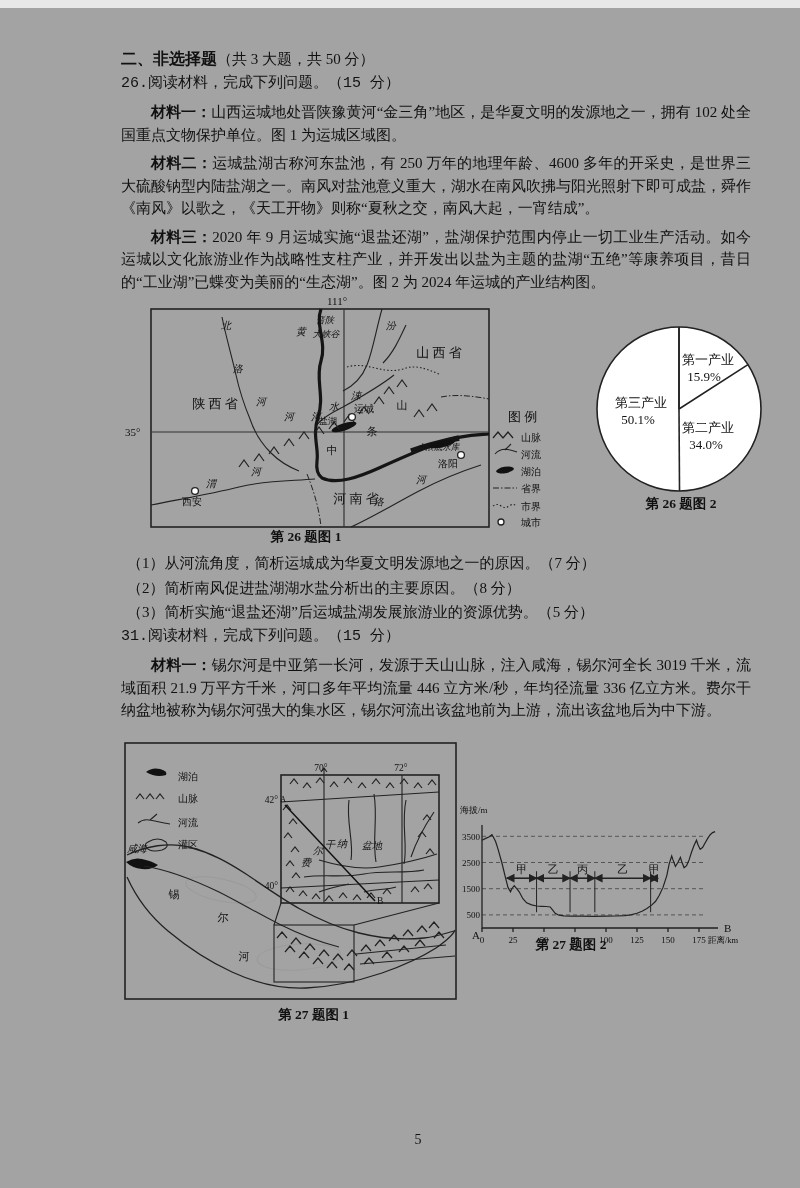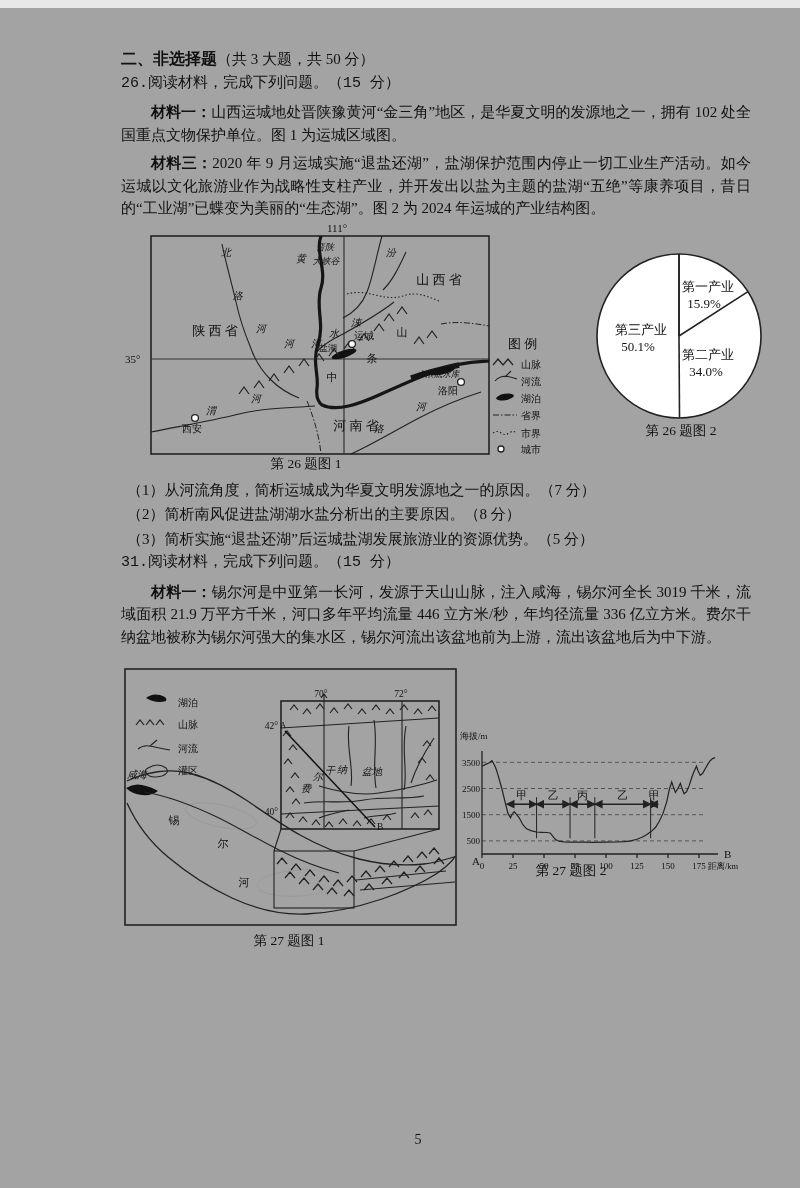--- a/index.html
+++ b/index.html
@@ -8,21 +8,21 @@
   .content{padding:40px 85px 0 85px;}
   p{margin:0;line-height:22.5px;text-align:justify;}
   .sec-head b{font-size:16px;}
   .stem{margin-top:2px;font-family:Liberation Mono, monospace;}
   .material{margin-top:6px;text-indent:2em;}
   .material b{font-weight:bold;}
   .question{margin-top:2px;padding-left:6px;}
   .figrow{position:relative;}
   .figrow-26{height:255px;margin-top:2px;}
   .figrow-27{height:295px;margin-top:20px;}
-  .figcap{position:absolute;width:120px;text-align:center;font-size:13.5px;}
+  .figcap{position:absolute;width:120px;text-align:center;font-size:13.5px;font-weight:bold;}
   svg{position:absolute;overflow:visible;}
   svg text{fill:#111;font-family:"Liberation Serif","DejaVu Serif",serif;}
   .riv{font-style:italic;}
   .thin{stroke:#222;stroke-width:1.1;fill:none;}
   .thin2{stroke:#222;stroke-width:1.3;fill:none;}
   .thick{stroke:#151515;stroke-width:3.2;fill:none;}
   .band{stroke:#151515;stroke-width:5.5;fill:none;}
   .grat{stroke:#333;stroke-width:1.2;fill:none;}
   .border{stroke:#222;stroke-width:1.6;fill:none;}
   .dashdot{stroke:#222;stroke-width:1;fill:none;stroke-dasharray:6 2 1.5 2;}
@@ -44,20 +44,21 @@
 <body>
 
 <div class="page">
 <div class="content">
 
   <p class="sec-head"><b>二、非选择题</b><span>（共 3 大题，共 50 分）</span></p>
 
   <p class="stem">26.阅读材料，完成下列问题。（15 分）</p>
 
   <p class="material"><b>材料一：</b><span>山西运城地处晋陕豫黄河“金三角”地区，是华夏文明的发源地之一，拥有 102 处全国重点文物保护单位。图 1 为运城区域图。</span></p>
+  <p class="material"><b>材料二：</b><span>运城盐湖古称河东盐池，有 250 万年的地理年龄、4600 多年的开采史，是世界三大硫酸钠型内陆盐湖之一。南风对盐池意义重大，湖水在南风吹拂与阳光照射下即可成盐，舜作《南风》以歌之，《天工开物》则称“夏秋之交，南风大起，一宵结成”。</span></p>
   <p class="material"><b>材料三：</b><span>2020 年 9 月运城实施“退盐还湖”，盐湖保护范围内停止一切工业生产活动。如今运城以文化旅游业作为战略性支柱产业，并开发出以盐为主题的盐湖“五绝”等康养项目，昔日的“工业湖”已蝶变为美丽的“生态湖”。图 2 为 2024 年运城的产业结构图。</span></p>
 
   <div class="figrow figrow-26">
 
     <svg style="left:0;top:0" width="480" height="240" viewBox="0 0 480 240">
       <text x="216" y="10" font-size="11" text-anchor="middle">111°</text>
       <text x="4" y="141" font-size="11">35°</text>
       <rect class="border" x="30" y="14" width="338" height="218"></rect>
       <g class="grat">
         <line x1="223" y1="14" x2="223" y2="232"></line>
@@ -284,20 +285,20 @@
             <text x="126.44" y="76.22">丙</text>
             <line x1="138.84" x2="138.84" y1="74.22" y2="115.22" class="div"></line>
             <line x1="138.84" x2="194.64" y1="81.22" y2="81.22" class="seg" marker-start="url(#arr)" marker-end="url(#arr)"></line>
             <text x="166.74" y="76.22">乙</text>
             <line x1="194.64" x2="194.64" y1="74.22" y2="115.22" class="div"></line>
             <line x1="194.64" x2="202.08" y1="81.22" y2="81.22" class="seg" marker-start="url(#arr)" marker-end="url(#arr)"></line>
             <text x="198.36" y="76.22">甲</text>
           </g>
     </svg>
 
-    <div class="figcap" style="left:108px;top:264px;">第 27 题图 1</div>
+    <div class="figcap" style="left:108px;top:264px;text-align:right;">第 27 题图 1</div>
     <div class="figcap" style="left:390px;top:194px;">第 27 题图 2</div>
   </div>
 
 </div>
 
 <div class="pgnum">5</div>
 </div>
 
 </body></html>

